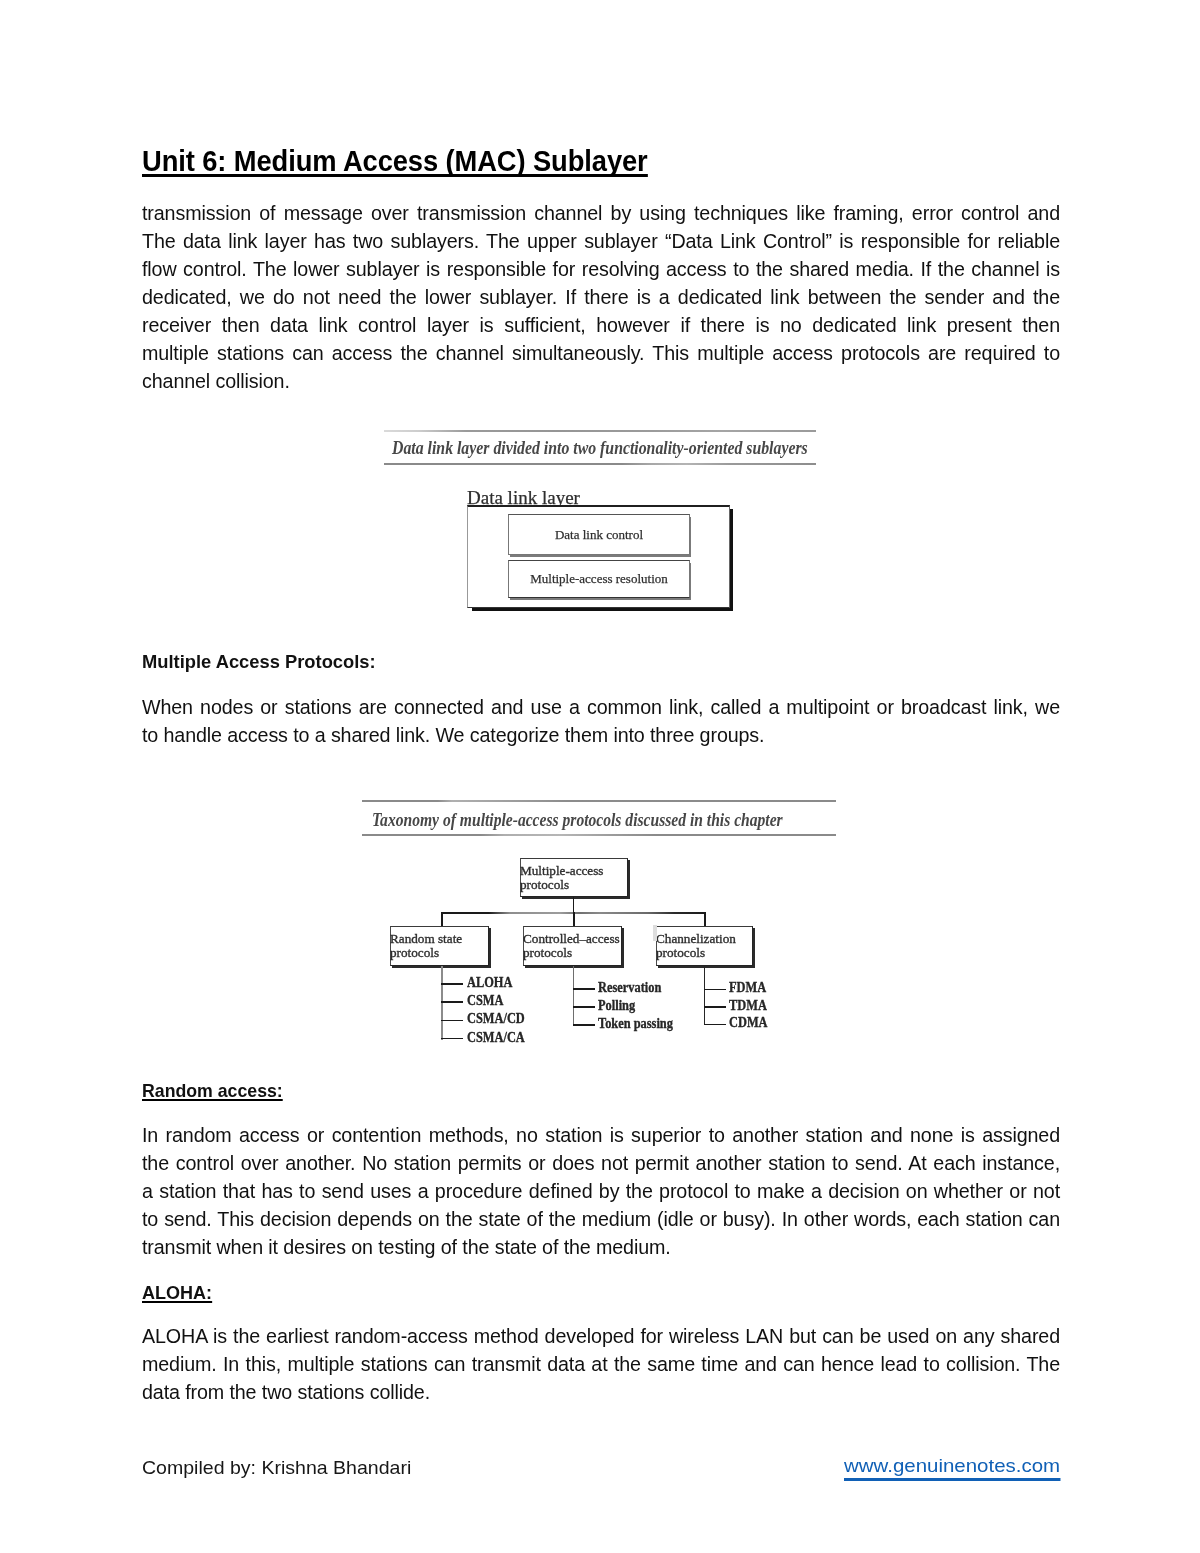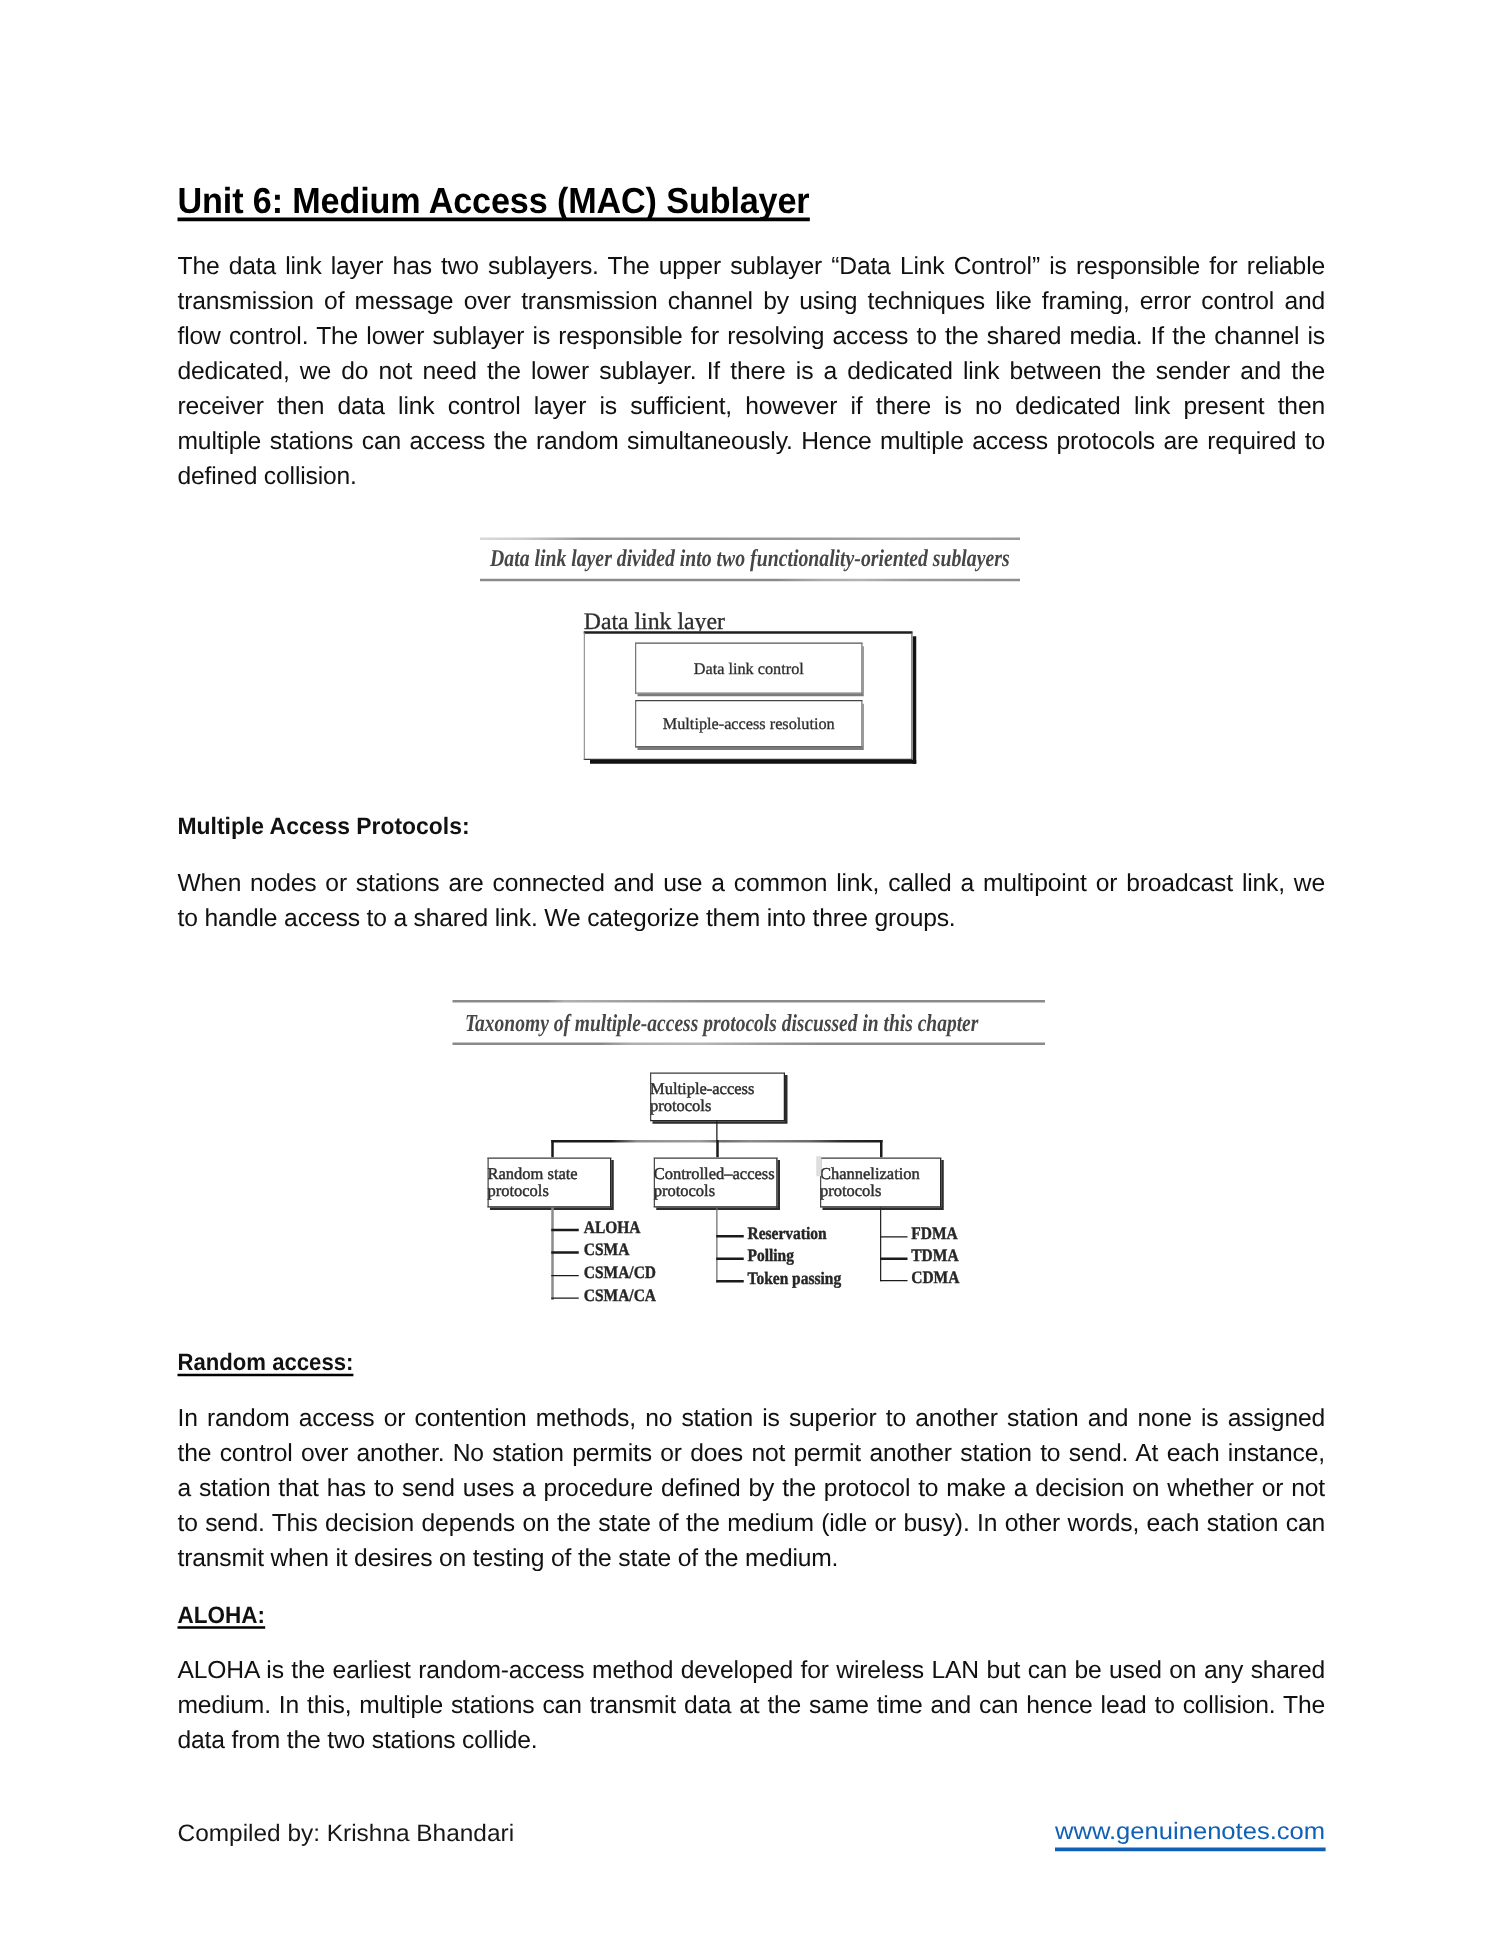--- a/index.html
+++ b/index.html
@@ -54,27 +54,27 @@
                 transform:scaleX(1.077);transform-origin:0 0;}
   .footer-right span{position:relative;}
   .footer-right span::after{content:"";position:absolute;left:0;right:0;top:23px;height:3px;background:#1060b6;}
 </style>
 </head>
 <body>
 
 <div class="page">
   <div class="doc-title"><span class="u">Unit 6: Medium Access (MAC) Sublayer</span></div>
   <div class="para" style="top:199px">
+    <span class="l just">transmission of message over transmission channel by using techniques like framing, error control and</span>
     <span class="l just">The data link layer has two sublayers. The upper sublayer “Data Link Control” is responsible for reliable</span>
-    <span class="l just">transmission of message over transmission channel by using techniques like framing, error control and</span>
     <span class="l just">flow control. The lower sublayer is responsible for resolving access to the shared media. If the channel is</span>
     <span class="l just">dedicated, we do not need the lower sublayer. If there is a dedicated link between the sender and the</span>
     <span class="l just">receiver then data link control layer is sufficient, however if there is no dedicated link present then</span>
-    <span class="l just">multiple stations can access the random simultaneously. Hence multiple access protocols are required to</span>
-    <span class="l">defined collision.</span>
+    <span class="l just">multiple stations can access the channel simultaneously. This multiple access protocols are required to</span>
+    <span class="l">channel collision.</span>
   </div>
   <div class="fig">
     <div class="caprule" style="left:384px;top:430px;width:432px;height:2px;background:linear-gradient(90deg,#dadada 0%,#cdcdcd 8%,#9a9a9a 19%,#959595 40%,#9b9b9b 62%,#a5a5a5 78%,#9a9a9a 100%);"></div>
     <div class="caprule" style="left:384px;top:463px;width:432px;height:2.2px;background:linear-gradient(90deg,#8a8a8a 0%,#8a8a8a 55%,#a8a8a8 62%,#b4b4b4 70%,#9a9a9a 80%,#8d8d8d 100%);"></div>
     <div class="capt" style="left:392px;top:437px;font-size:19.4px;transform:scaleX(0.815);transform-origin:0 0;">Data link layer divided into two functionality-oriented sublayers</div>
     <div class="lbl" style="left:467px;top:487px;font-size:19px;text-align:left;">Data link layer</div>
     <div class="sh" style="left:472px;top:608px;width:261px;height:3px;"></div>
     <div class="sh" style="left:730px;top:509px;width:3px;height:102px;"></div>
     <div class="bx" style="left:467px;top:505px;width:263px;height:103px;border-top:2px solid #1f1f1f;border-left:1.3px solid #999;border-right:1.3px solid #666;border-bottom:1.6px solid #333;"></div>
     <div class="sh" style="left:510px;top:517px;width:181px;height:40px;background:#7b7b7b;"></div>

